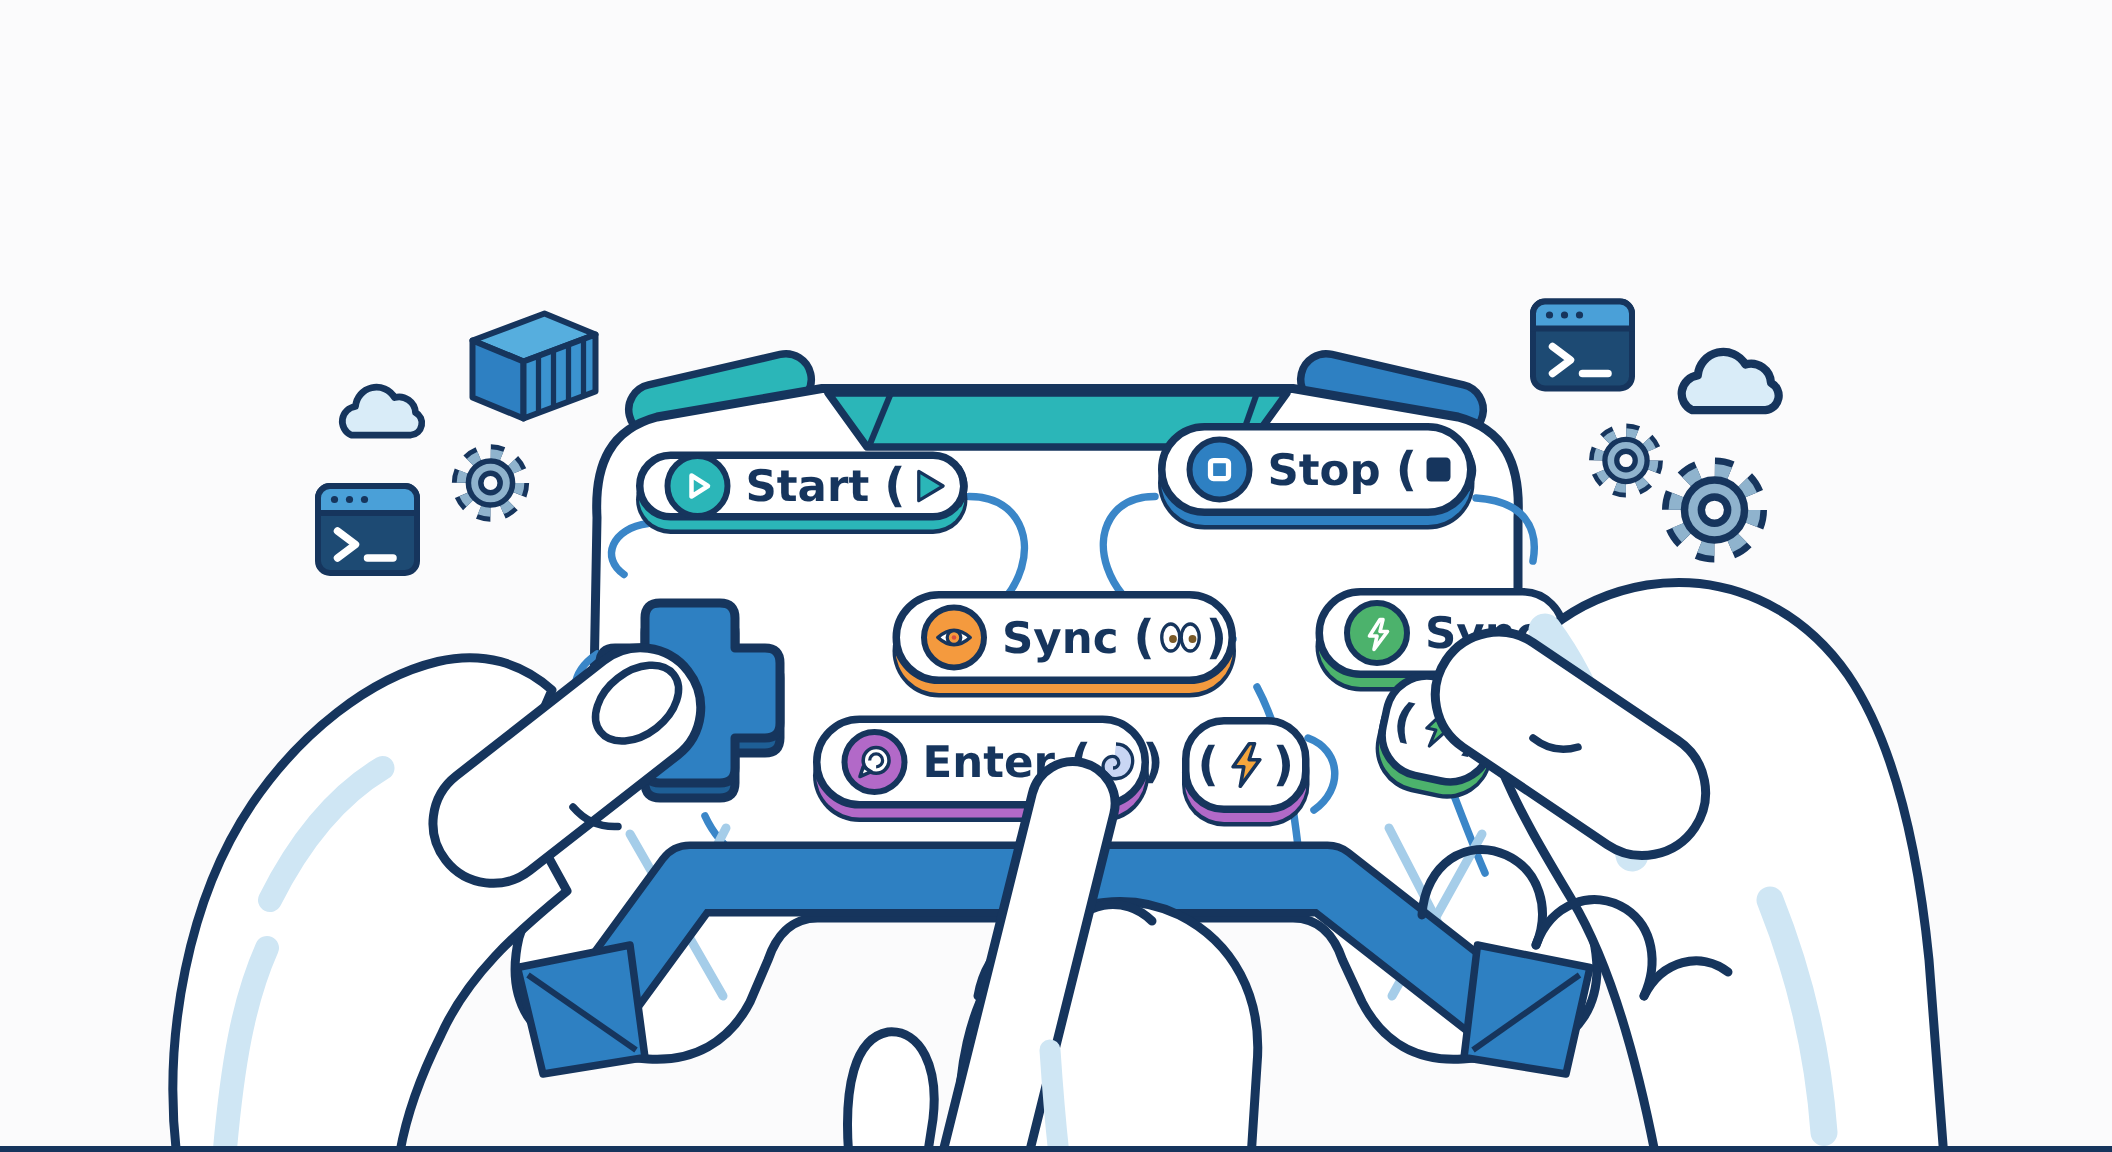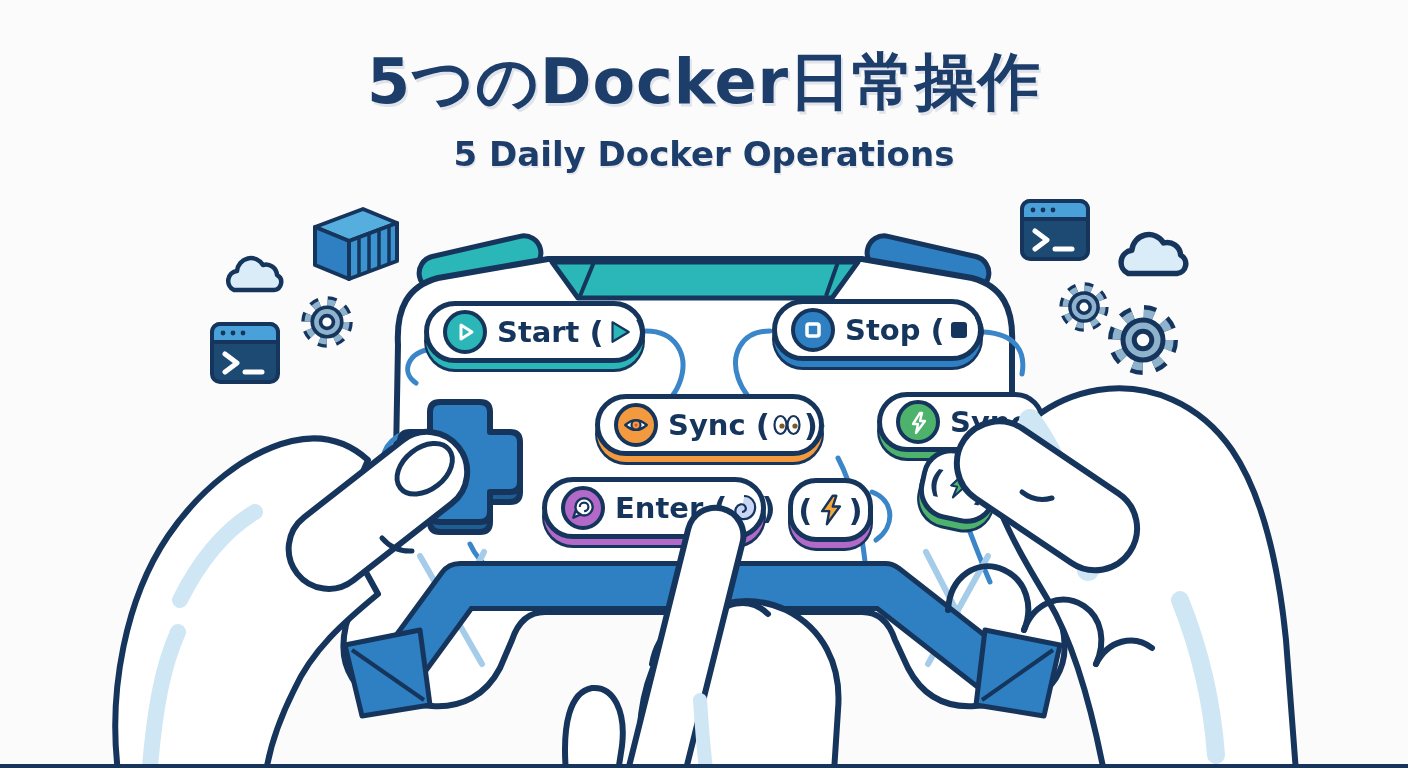--- a/index.html
+++ b/index.html
@@ -14,22 +14,22 @@
              text-shadow:1px 2px 0 rgba(175,182,200,.3);}
   .pill{position:absolute;z-index:2;display:flex;align-items:center;gap:10px;
         background:#fff;border:5px solid #16355d;border-radius:36px;
         padding:0 14px;box-sizing:border-box;color:#16355d;font-weight:bold;font-size:29px;}
   .pill .lbl{white-space:nowrap;}
   .circ{width:44px;height:44px;border-radius:50%;border:4px solid #16355d;
         box-sizing:border-box;display:flex;align-items:center;justify-content:center;flex:0 0 auto;}
   .glyphwrap{display:flex;align-items:center;gap:2px;}
   .paren{font-size:31px;font-weight:bold;color:#16355d;}
   .gsvg{display:block;}
-  #btn-start{left:424px;top:301px;width:221px;height:62px;box-shadow:0 8px 0 -2px #2bb6b8,0 9px 0 0 #16355d;}
-  #btn-stop {left:772px;top:299px;width:211px;height:62px;box-shadow:0 8px 0 -2px #2e80c2,0 9px 0 0 #16355d;}
+  #btn-start{left:424px;top:301px;width:221px;height:46px;box-shadow:0 8px 0 -2px #2bb6b8,0 9px 0 0 #16355d;}
+  #btn-stop {left:772px;top:282px;width:211px;height:62px;box-shadow:0 8px 0 -2px #2e80c2,0 9px 0 0 #16355d;}
   #btn-watch{left:595px;top:394px;width:229px;height:62px;box-shadow:0 8px 0 -2px #f49a3e,0 9px 0 0 #16355d;}
   #btn-sync {left:877px;top:392px;width:168px;height:60px;box-shadow:0 8px 0 -2px #4cb26c,0 9px 0 0 #16355d;}
   #btn-enter{left:542px;top:477px;width:224px;height:62px;box-shadow:0 8px 0 -2px #b269c8,0 9px 0 0 #16355d;}
   #btn-quick-a{left:788px;top:478px;width:85px;height:64px;border-radius:28px;justify-content:center;
                padding:0;box-shadow:0 8px 0 -2px #b269c8,0 9px 0 0 #16355d;}
   #btn-quick-b{left:920px;top:450px;width:78px;height:72px;border-radius:30px;justify-content:center;
                padding:0;transform:rotate(12deg);box-shadow:0 8px 0 -2px #4cb26c,0 9px 0 0 #16355d;}
   #fg{z-index:3;}
 </style>
 </head>
@@ -131,24 +131,20 @@
     <g>
       <path transform="translate(0,10)" d="M 430 412 Q 430 402 440 402 L 480 402 Q 490 402 490 412 L 490 432 L 510 432 Q 520 432 520 442
            L 520 482 Q 520 492 510 492 L 490 492 L 490 512 Q 490 522 480 522 L 440 522 Q 430 522 430 512 L 430 492
            L 410 492 Q 400 492 400 482 L 400 442 Q 400 432 410 432 L 430 432 Z" fill="#1e5f96" stroke="#16355d" stroke-width="6" stroke-linejoin="round"></path>
       <path d="M 430 412 Q 430 402 440 402 L 480 402 Q 490 402 490 412 L 490 432 L 510 432 Q 520 432 520 442
            L 520 482 Q 520 492 510 492 L 490 492 L 490 512 Q 490 522 480 522 L 440 522 Q 430 522 430 512 L 430 492
            L 410 492 Q 400 492 400 482 L 400 442 Q 400 432 410 432 L 430 432 Z" fill="#2e80c2" stroke="#16355d" stroke-width="6" stroke-linejoin="round"></path>
     </g>
   </svg>
 
-  <div id="titlewrap">
-    <div id="title-main">5つのDocker日常操作</div>
-    <div id="title-sub">5 Daily Docker Operations</div>
-  </div>
 
   <div class="pill" id="btn-start">
     <span class="circ" style="background:#2bb6b8">
       <svg class="gsvg" width="26" height="26" viewBox="0 0 26 26">
           <path d="M9 6 L20 13 L9 20 Z" fill="none" stroke="#ffffff" stroke-width="3" stroke-linejoin="round"></path>
         </svg>
     </span>
     <span class="lbl">Start</span>
     <span class="glyphwrap">
       <span class="paren">(</span>

